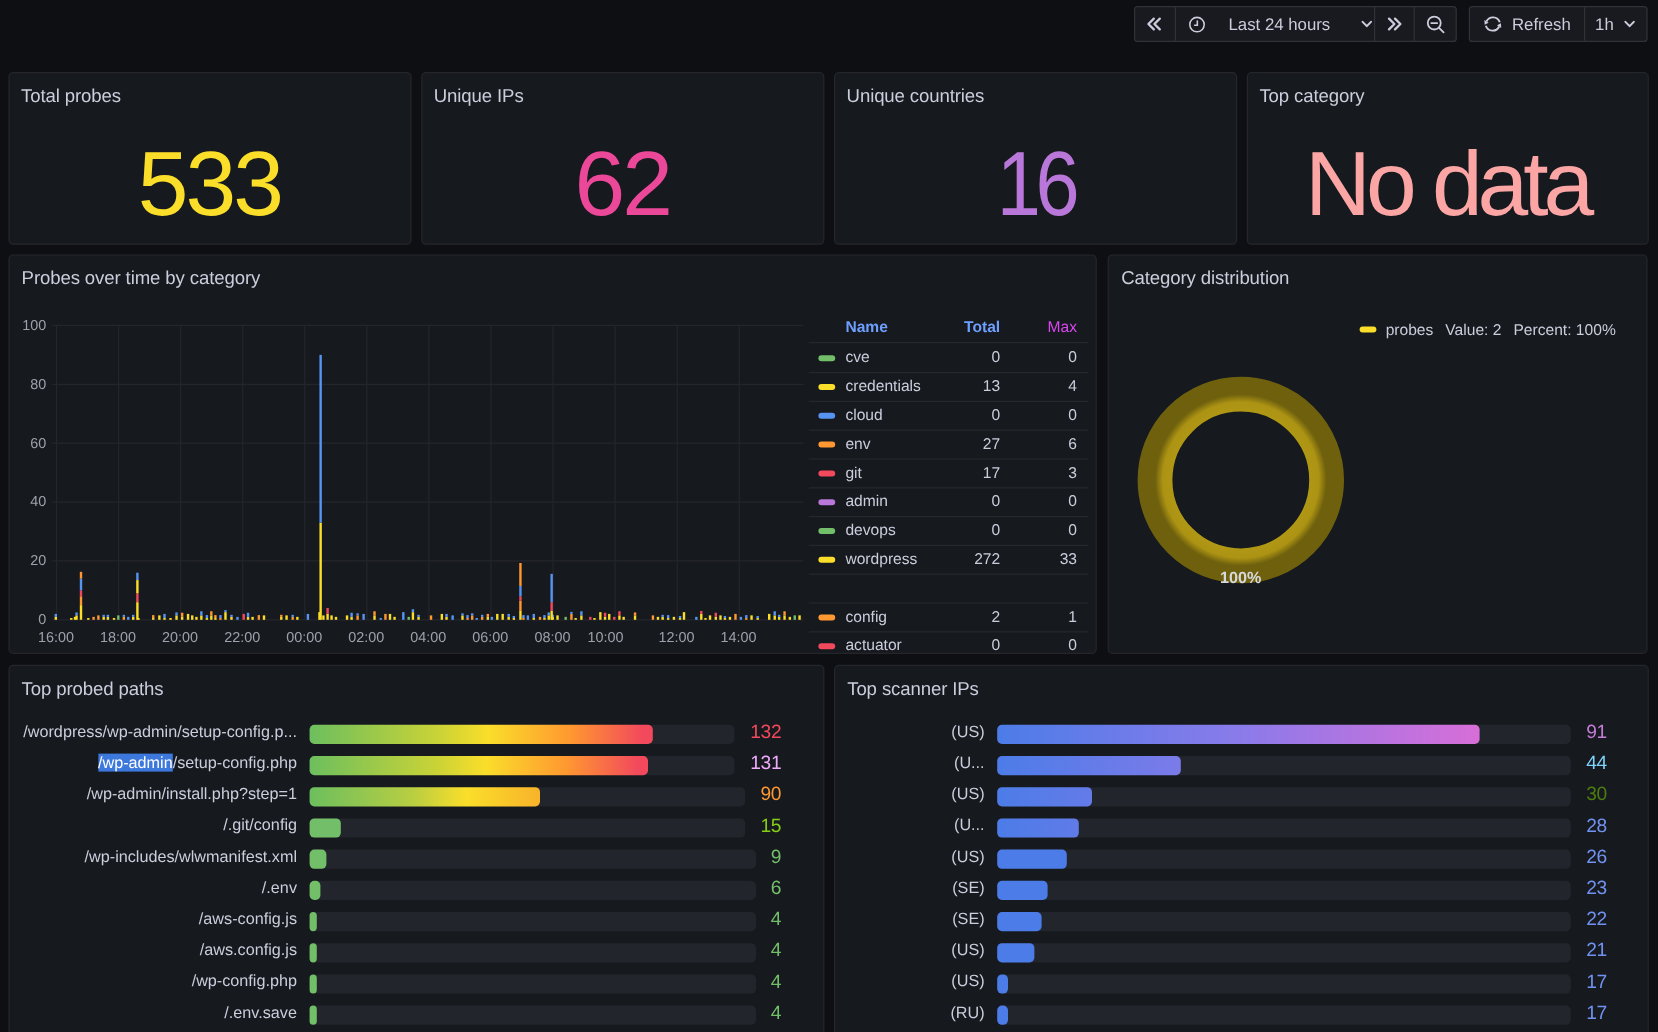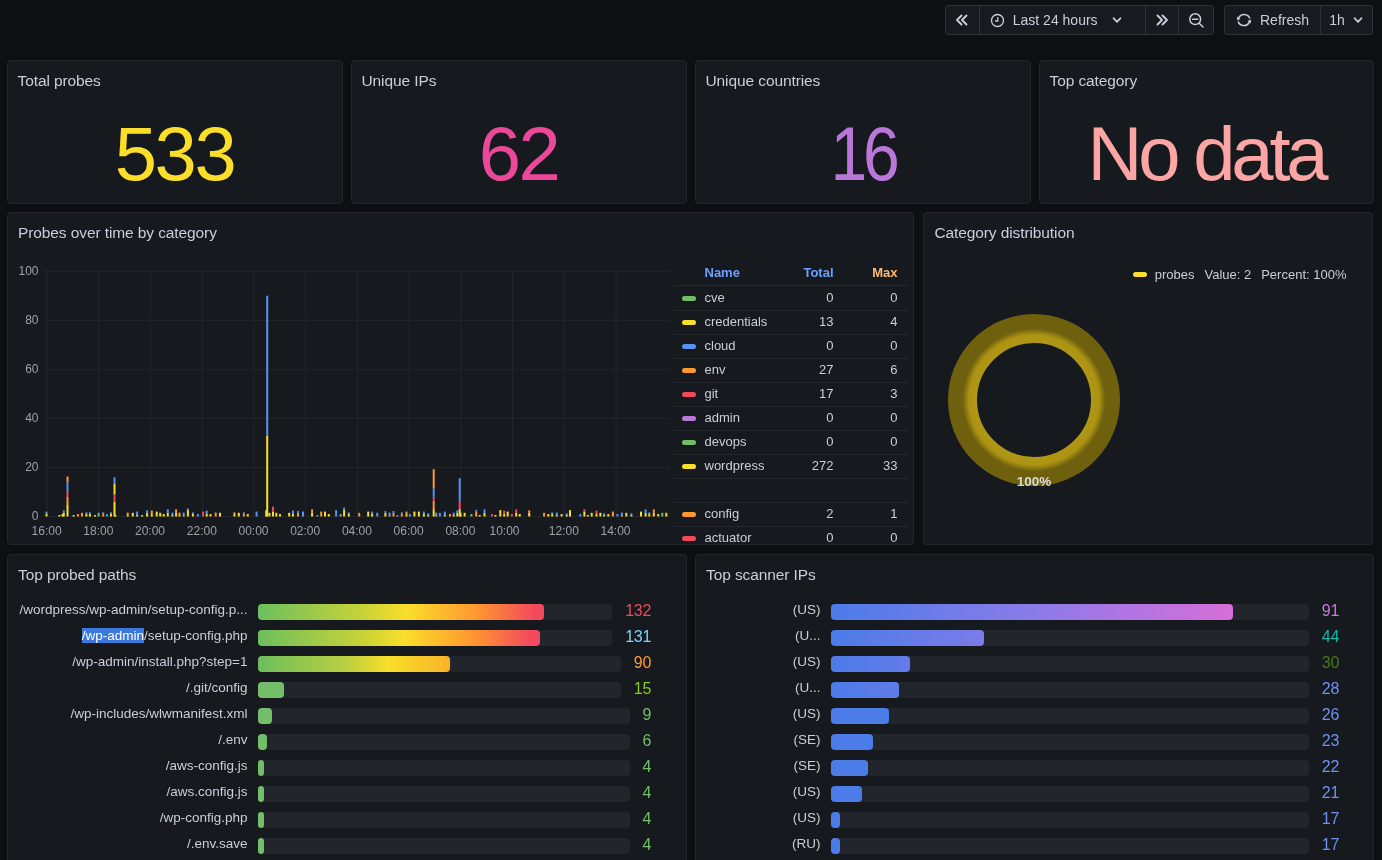--- a/index.html
+++ b/index.html
@@ -25,21 +25,21 @@
 </style></head><body>
 
 <div class="tbgroup" style="left:945px;width:269px">
   <div class="tbbtn" style="width:33px">
       <svg width="16" height="16" viewBox="0 0 16 16" fill="none" stroke="#CCCCDC" stroke-width="1.9" stroke-linecap="round" stroke-linejoin="round">
         <path d="M7.5 3.5 L3 8 L7.5 12.5"></path>
         <path d="M12.5 3.5 L8 8 L12.5 12.5"></path>
       </svg>
     </div>
   <div class="tbsep"></div>
-  <div class="tbbtn" style="width:166px;justify-content:flex-start;padding-left:10px">
+  <div class="tbbtn" style="width:166px;justify-content:space-between;padding-left:10px">
     <svg width="15" height="15" viewBox="0 0 16 16" fill="none" stroke="#CCCCDC" stroke-width="1.4">
         <circle cx="8" cy="8" r="6.4"></circle>
         <path d="M8.3 4.9 V8.5 H5.9" stroke-linecap="round"></path>
       </svg>
     <span style="margin-left:8px">Last 24 hours</span>
     <svg style="margin-left:13px" width="12" height="12" viewBox="0 0 12 12" fill="none" stroke="#CCCCDC" stroke-width="1.7" stroke-linecap="round" stroke-linejoin="round">
         <path d="M2.5 4.2 L6 7.8 L9.5 4.2"></path>
       </svg>
   </div>
   <div class="tbsep"></div>
@@ -328,21 +328,21 @@
     <div class="ax" style="left:271.7px;top:311.3px;width:52px;text-align:center">02:00</div>
     <div class="ax" style="left:323.4px;top:311.3px;width:52px;text-align:center">04:00</div>
     <div class="ax" style="left:375.1px;top:311.3px;width:52px;text-align:center">06:00</div>
     <div class="ax" style="left:426.9px;top:311.3px;width:52px;text-align:center">08:00</div>
     <div class="ax" style="left:471px;top:311.3px;width:52px;text-align:center">10:00</div>
     <div class="ax" style="left:530.3px;top:311.3px;width:52px;text-align:center">12:00</div>
     <div class="ax" style="left:582.0px;top:311.3px;width:52px;text-align:center">14:00</div>
   <div class="lrow lhead" style="top:48px">
       <span class="lname" style="color:#6E9FFF;font-weight:600">Name</span>
       <span class="ltot" style="color:#6E9FFF;font-weight:600">Total</span>
-      <span class="lmax" style="color:#fdba74;font-weight:700">Max</span>
+      <span class="lmax" style="color:#d946ef;font-weight:400">Max</span>
     </div>
     <div class="lsep" style="top:72px"></div>
     <div class="lrow" style="top:73px">
       <span class="ldash" style="background:#73BF69"></span>
       <span class="lname">cve</span>
       <span class="ltot">0</span>
       <span class="lmax">0</span>
     </div>
     <div class="lsep" style="top:96.5px"></div>
     <div class="lrow" style="top:97px">
@@ -435,21 +435,21 @@
 
 <div class="panel" style="left:6.5px;top:554px;width:680px;height:333px">
   <div class="ptitle">Top probed paths</div>
   <div class="glab" style="top:47.0px;width:240px">/wordpress/wp-admin/setup-config.p...</div>
     <div class="gtrack" style="top:48.5px;left:250.5px;width:354.2px"></div>
     <div class="gfill" style="top:48.5px;left:250.5px;width:286.0px;background:linear-gradient(90deg,#6CBF5E,#CBD336 38%,#FADE2A 52%,#FF9830 76%,#F2495C 97%)"></div>
     <div class="gval" style="top:46.5px;left:583.5px;color:#F2495C">132</div>
     <div class="glab" style="top:73.0px;width:240px"><span class="sel">/wp-admin</span>/setup-config.php</div>
     <div class="gtrack" style="top:74.5px;left:250.5px;width:354.2px"></div>
     <div class="gfill" style="top:74.5px;left:250.5px;width:282.0px;background:linear-gradient(90deg,#6CBF5E,#CBD336 38%,#FADE2A 52%,#FF9830 76%,#F2495C 97%)"></div>
-    <div class="gval" style="top:72.5px;left:583.5px;color:#7dd3fc">131</div>
+    <div class="gval" style="top:72.5px;left:583.5px;color:#f0abfc">131</div>
     <div class="glab" style="top:99.0px;width:240px">/wp-admin/install.php?step=1</div>
     <div class="gtrack" style="top:100.5px;left:250.5px;width:362.9px"></div>
     <div class="gfill" style="top:100.5px;left:250.5px;width:192.0px;background:linear-gradient(90deg,#6CBF5E,#B9CE41 45%,#FADE2A 68%,#F8B32A 100%)"></div>
     <div class="gval" style="top:98.5px;left:583.5px;color:#FF9830">90</div>
     <div class="glab" style="top:125.0px;width:240px">/.git/config</div>
     <div class="gtrack" style="top:126.5px;left:250.5px;width:362.9px"></div>
     <div class="gfill" style="top:126.5px;left:250.5px;width:26.0px;background:#73BF69"></div>
     <div class="gval" style="top:124.5px;left:583.5px;color:#84cc16">15</div>
     <div class="glab" style="top:151.0px;width:240px">/wp-includes/wlwmanifest.xml</div>
     <div class="gtrack" style="top:152.5px;left:250.5px;width:371.8px"></div>
@@ -479,21 +479,21 @@
 
 <div class="panel" style="left:694.5px;top:554px;width:679px;height:333px">
   <div class="ptitle">Top scanner IPs</div>
   <div class="glab" style="top:47.0px;width:125px">(US)</div>
     <div class="gtrack" style="top:48.5px;left:135.2px;width:478.2px"></div>
     <div class="gfill" style="top:48.5px;left:135.2px;width:402.0px;background:linear-gradient(90deg,#4C7CE8,#8A7BEA 50%,#D86ED8 100%)"></div>
     <div class="gval" style="top:46.5px;left:583.5px;color:#C77BD9">91</div>
     <div class="glab" style="top:73.0px;width:125px">(U...</div>
     <div class="gtrack" style="top:74.5px;left:135.2px;width:478.2px"></div>
     <div class="gfill" style="top:74.5px;left:135.2px;width:153.0px;background:linear-gradient(90deg,#4C7CE8,rgb(123, 123, 233))"></div>
-    <div class="gval" style="top:72.5px;left:583.5px;color:#14b8a6">44</div>
+    <div class="gval" style="top:72.5px;left:583.5px;color:#7dd3fc">44</div>
     <div class="glab" style="top:99.0px;width:125px">(US)</div>
     <div class="gtrack" style="top:100.5px;left:135.2px;width:478.2px"></div>
     <div class="gfill" style="top:100.5px;left:135.2px;width:79.0px;background:linear-gradient(90deg,#4C7CE8,rgb(100, 123, 232))"></div>
     <div class="gval" style="top:98.5px;left:583.5px;color:#4d7c0f">30</div>
     <div class="glab" style="top:125.0px;width:125px">(U...</div>
     <div class="gtrack" style="top:126.5px;left:135.2px;width:478.2px"></div>
     <div class="gfill" style="top:126.5px;left:135.2px;width:68.0px;background:linear-gradient(90deg,#4C7CE8,rgb(96, 123, 232))"></div>
     <div class="gval" style="top:124.5px;left:583.5px;color:#7191F0">28</div>
     <div class="glab" style="top:151.0px;width:125px">(US)</div>
     <div class="gtrack" style="top:152.5px;left:135.2px;width:478.2px"></div>

